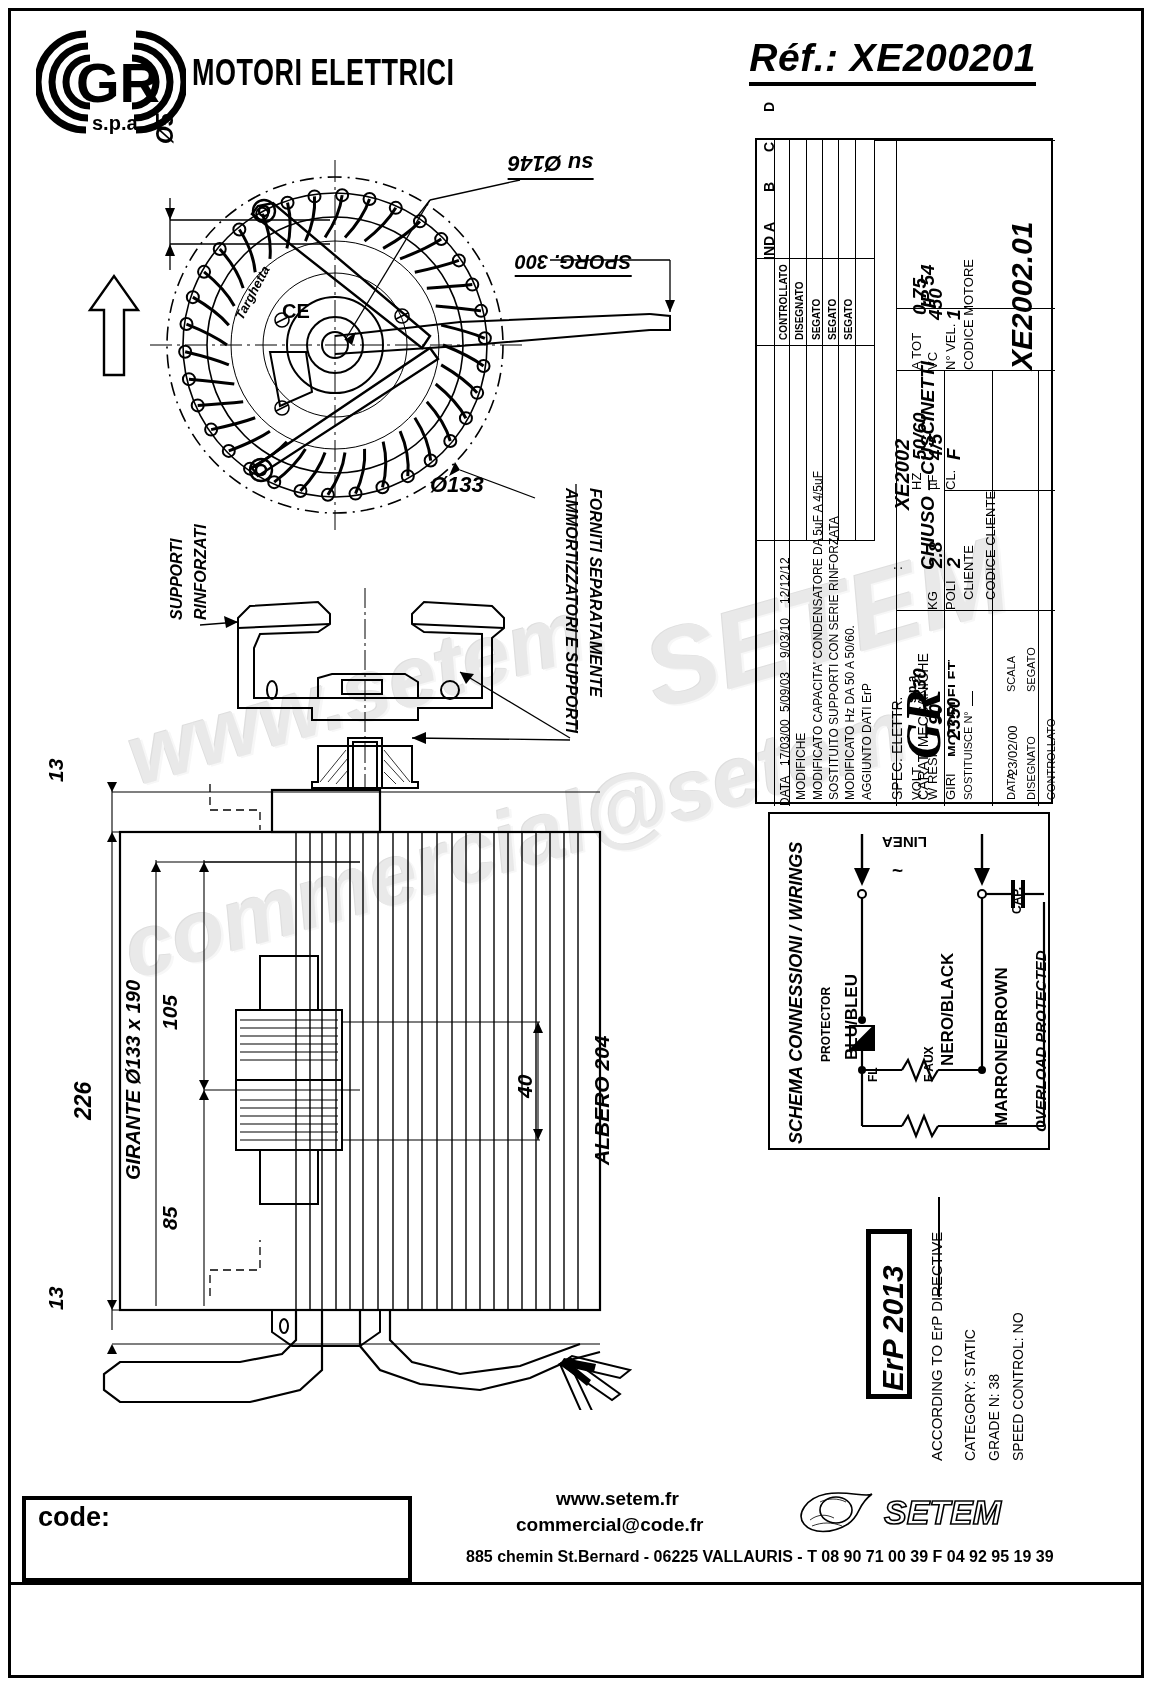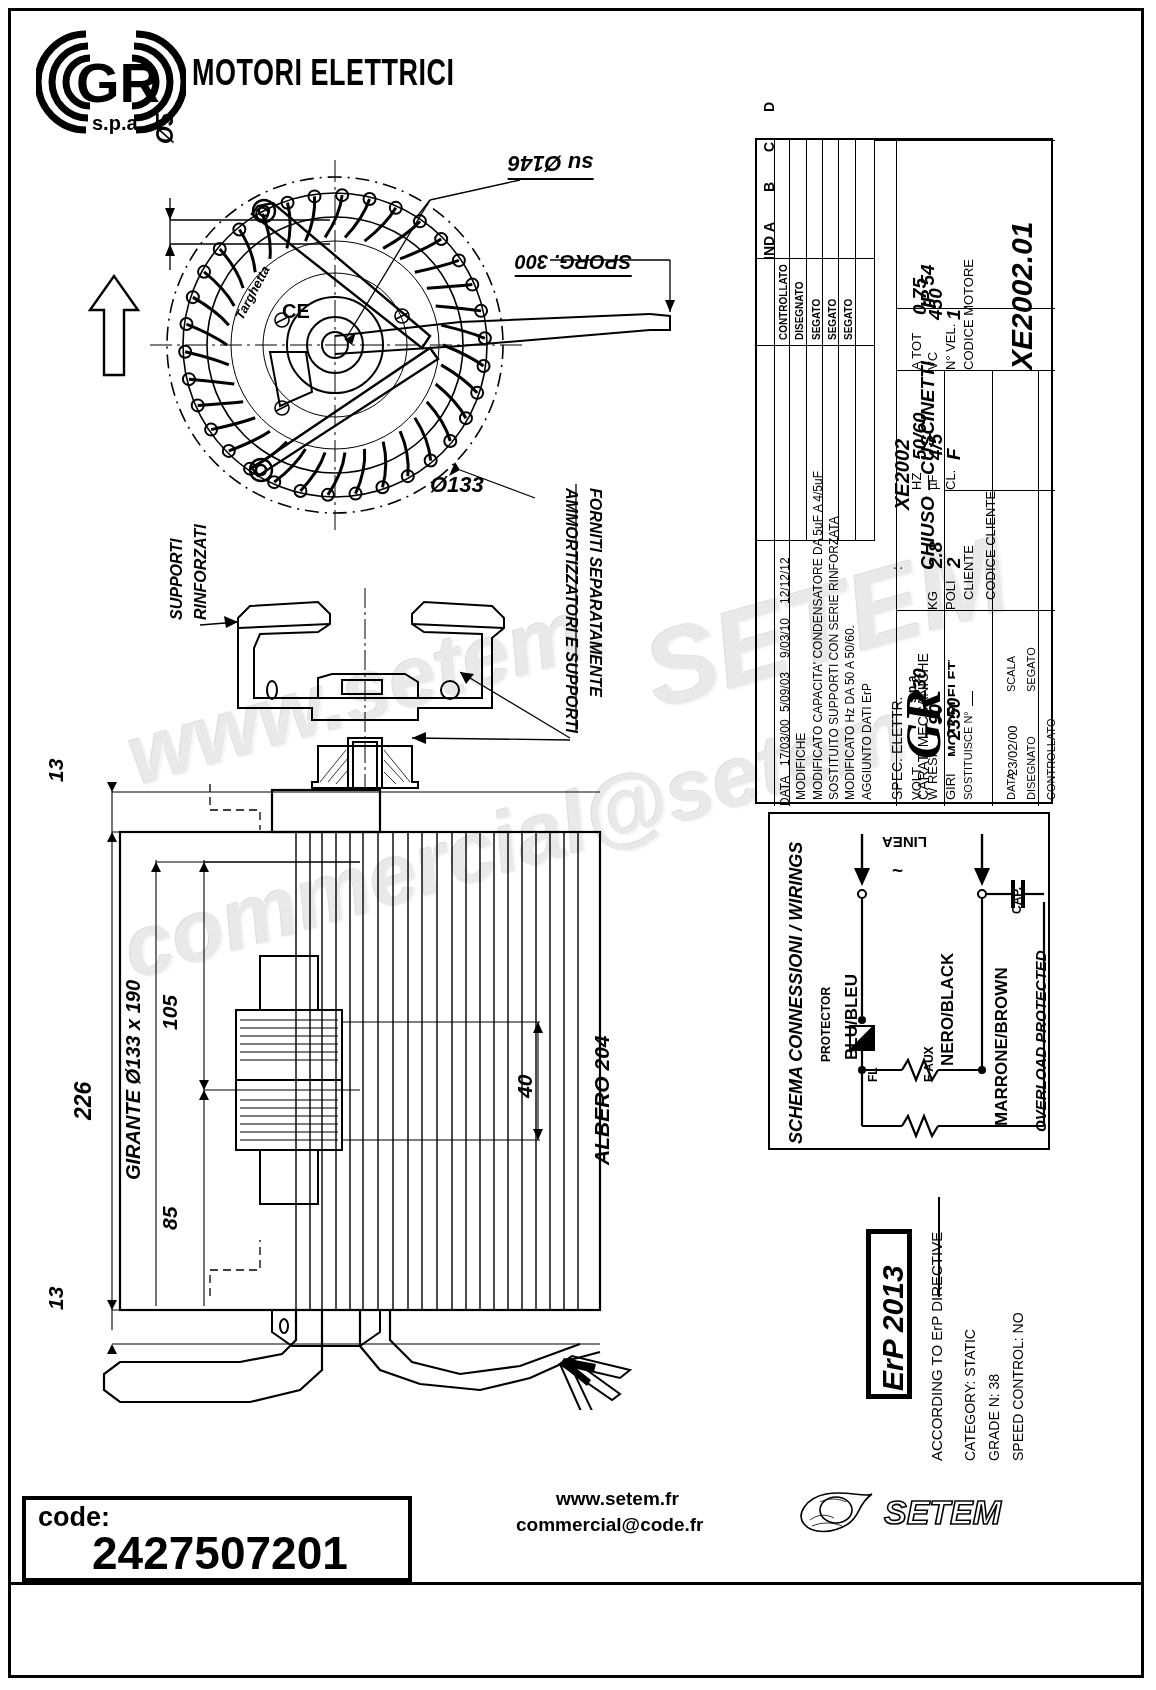--- a/index.html
+++ b/index.html
@@ -65,20 +65,21 @@
         <path d="M54 32 A24 24 0 1 0 54 80" stroke-width="7"></path>
         <path d="M100 8 A48 48 0 1 1 100 104" stroke-width="7"></path>
         <path d="M98 20 A36 36 0 1 1 98 92" stroke-width="7"></path>
         <path d="M96 32 A24 24 0 1 1 96 80" stroke-width="7"></path>
       </g>
       <text x="40" y="76" font-family="Liberation Sans, sans-serif" font-size="56" font-weight="bold" fill="#000">GR</text>
       <text x="56" y="104" font-family="Liberation Sans, sans-serif" font-size="20" font-weight="bold" fill="#000">s.p.a</text>
     </svg>
   </div>
   <div id="brand">MOTORI ELETTRICI</div>
+  <div id="ref">Réf.: XE200201</div>
 
   <div class="abs" style="left:130px;top:140px;width:560px;height:400px;">
     <svg width="560" height="400" viewBox="0 0 560 400">
       <g fill="none" stroke="#000" stroke-width="1.6">
         <circle cx="205" cy="205" r="168" stroke-dasharray="14 6 2 6"></circle>
         <circle cx="205" cy="205" r="152"></circle>
         <circle cx="205" cy="205" r="128"></circle>
         <circle cx="205" cy="205" r="104" stroke-width="1"></circle>
         <circle cx="205" cy="205" r="72" stroke-width="1"></circle>
         <circle cx="205" cy="205" r="48" stroke-width="2"></circle>
@@ -615,24 +616,24 @@
     <div class="abs" style="left:76px;top:12px;width:0;height:100px;border-left:2px solid #000;"></div>
     <div class="vlabel" style="left:66px;top:276px;font-size:15px;">ACCORDING TO ErP DIRECTIVE</div>
     <div class="vlabel" style="left:100px;top:276px;font-size:14px;">CATEGORY: STATIC</div>
     <div class="vlabel" style="left:124px;top:276px;font-size:14px;">GRADE N: 38</div>
     <div class="vlabel" style="left:148px;top:276px;font-size:14px;">SPEED CONTROL: NO</div>
   </div>
 
   <div id="footline"></div>
   <div id="footer-code"></div>
   <div class="txt" style="left:38px;top:1502px;font-size:27px;font-weight:bold;">code:</div>
-  <div class="txt" style="left:92px;top:1526px;font-size:46px;font-weight:bold;">2427507201</div>
 
   <div class="txt" style="left:556px;top:1488px;font-size:19px;font-weight:bold;">www.setem.fr</div>
   <div class="txt" style="left:516px;top:1514px;font-size:19px;font-weight:bold;">commercial@code.fr</div>
+  <div class="txt" style="left:466px;top:1548px;font-size:16px;font-weight:bold;">885 chemin St.Bernard  -  06225 VALLAURIS  -  T 08 90 71 00 39   F 04 92 95 19 39</div>
 
   <div class="abs" style="left:790px;top:1484px;">
     <svg width="250" height="56" viewBox="0 0 250 56">
       <g fill="none" stroke="#000" stroke-width="1.6">
         <path d="M14 40 C6 30 16 14 36 10 C56 6 76 14 82 10 C66 22 72 30 58 40 C42 50 22 50 14 40 Z"></path>
         <ellipse cx="46" cy="26" rx="16" ry="13"></ellipse>
       </g>
       <g stroke="#000" stroke-width="0.8" fill="none">
         <path d="M20 36 C28 30 36 30 44 34"></path>
         <path d="M22 42 C32 38 42 38 52 42"></path>

